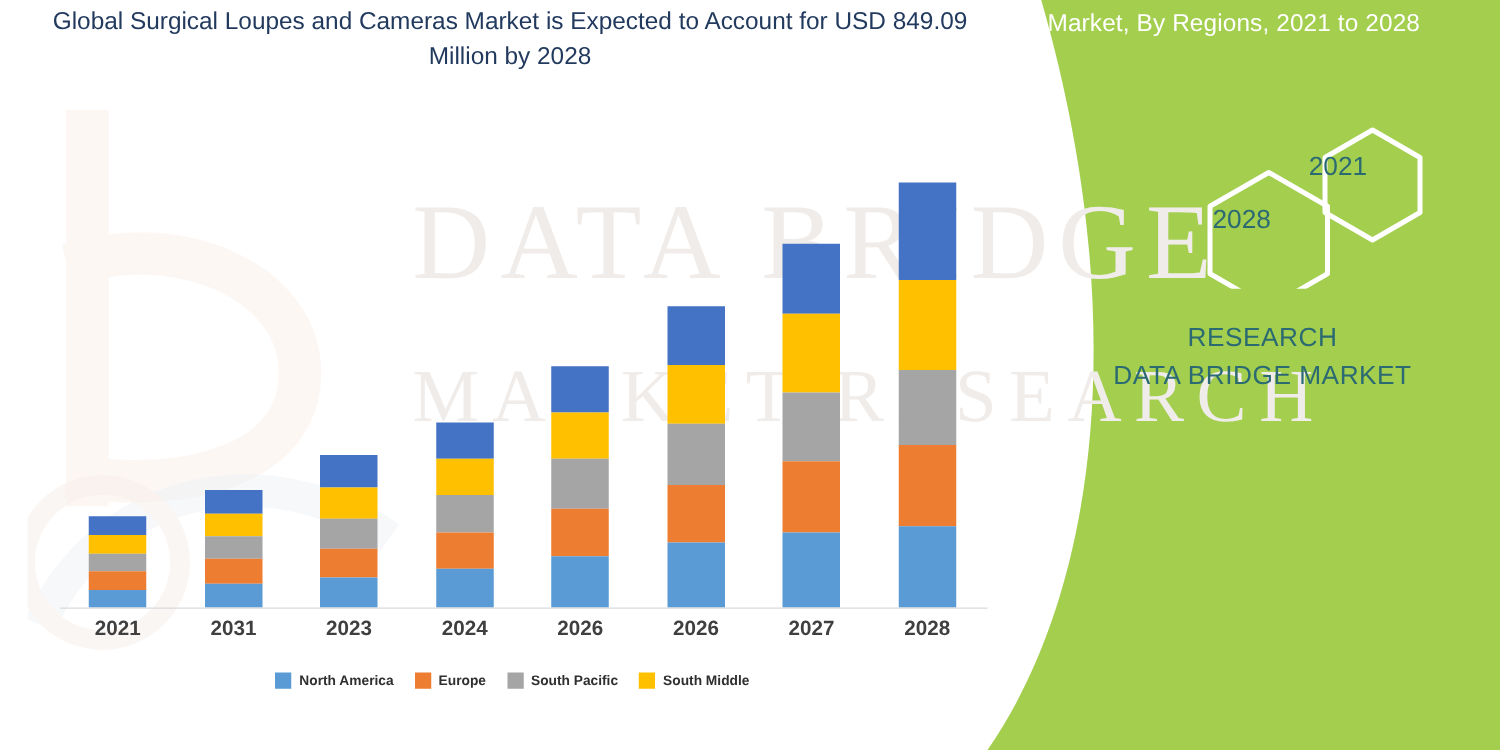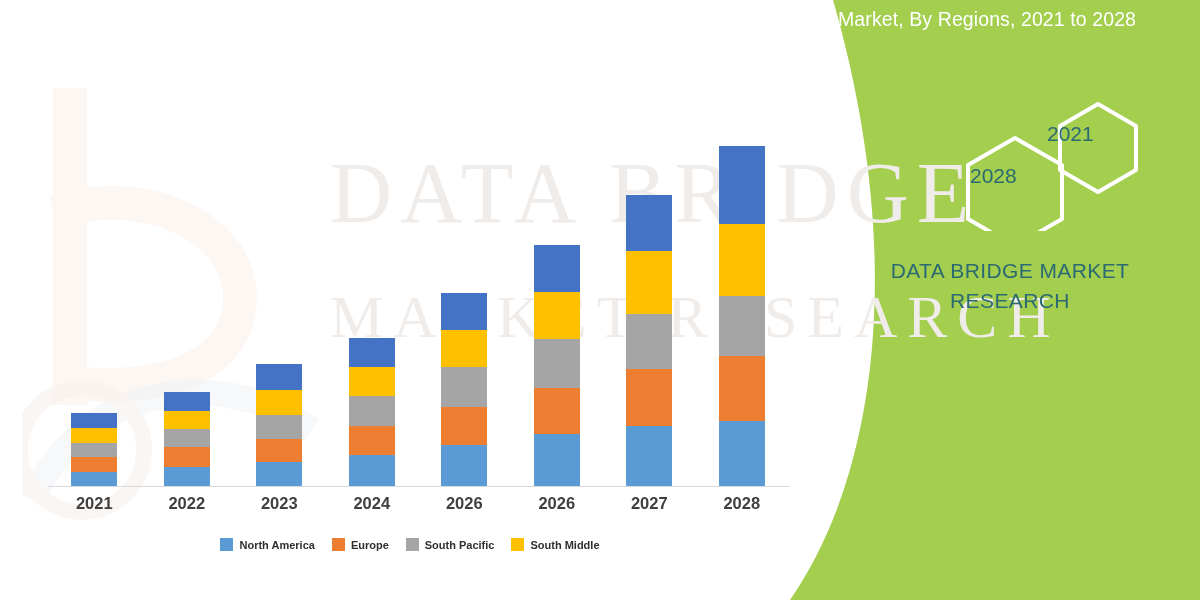--- a/index.html
+++ b/index.html
@@ -193,20 +193,21 @@
       <svg width="300" height="230" viewBox="0 0 300 230">
         <path d="M10 200 C 60 90 190 60 290 130" fill="none" stroke="#eef2f6" stroke-width="26"></path>
         <circle cx="60" cy="150" r="62" fill="none" stroke="#f6eeea" stroke-width="16"></circle>
       </svg>
     </div>
     <div class="wm-words">
       <span class="l1">DATA BRIDGE</span>
       <span class="l2">MARKET RESEARCH</span>
     </div>
 
+    <div class="chart-title">Global Surgical Loupes and Cameras Market is Expected to Account for USD 849.09 Million by 2028</div>
 
     <div class="plot" id="plot">
         <div class="bar-slot" style="left: 23.25px; width: 46px;">
           <div class="seg" style="background: rgb(68, 114, 196); height: 15.44px;"></div>
           <div class="seg" style="background: rgb(255, 192, 0); height: 14.475px;"></div>
           <div class="seg" style="background: rgb(165, 165, 165); height: 14.475px;"></div>
           <div class="seg" style="background: rgb(237, 125, 49); height: 14.475px;"></div>
           <div class="seg" style="background: rgb(91, 155, 213); height: 14.475px;"></div>
         </div>
         <div class="bar-slot" style="left: 115.75px; width: 46px;">
@@ -255,21 +256,21 @@
           <div class="seg" style="background: rgb(68, 114, 196); height: 77.2px;"></div>
           <div class="seg" style="background: rgb(255, 192, 0); height: 72.375px;"></div>
           <div class="seg" style="background: rgb(165, 165, 165); height: 59.83px;"></div>
           <div class="seg" style="background: rgb(237, 125, 49); height: 65.62px;"></div>
           <div class="seg" style="background: rgb(91, 155, 213); height: 64.655px;"></div>
         </div>
       </div>
     <div class="axis-line"></div>
     <div class="xlabels" id="xlabels">
         <div class="xlabel" style="left: 0px; width: 92.5px;">2021</div>
-        <div class="xlabel" style="left: 92.5px; width: 92.5px;">2022</div>
+        <div class="xlabel" style="left: 92.5px; width: 92.5px;">2031</div>
         <div class="xlabel" style="left: 185px; width: 92.5px; text-align: center;">2023</div>
         <div class="xlabel" style="left: 277.5px; width: 92.5px;">2024</div>
         <div class="xlabel" style="left: 370px; width: 92.5px;">2026</div>
         <div class="xlabel" style="left: 462.5px; width: 92.5px;">2026</div>
         <div class="xlabel" style="left: 555px; width: 92.5px;">2027</div>
         <div class="xlabel" style="left: 647.5px; width: 92.5px;">2028</div>
       </div>
 
     <div class="legend" id="legend">
         <div class="legend-item">
@@ -297,18 +298,18 @@
     <div class="hex-wrap">
       <svg width="340" height="135" viewBox="0 0 340 135">
         <polygon points="258,8 296,30 296,74 258,96 220,74 220,30" fill="none" stroke="#ffffff" stroke-width="4" stroke-linejoin="round"></polygon>
         <polygon points="175,42 222,69 222,123 175,150 128,123 128,69" fill="none" stroke="#ffffff" stroke-width="4" stroke-linejoin="round"></polygon>
       </svg>
       <div class="hex-label hex-2021-label">2021</div>
       <div class="hex-label hex-2028-label">2028</div>
     </div>
 
     <div class="brand-text">
+      <div>RESEARCH</div>
       <div>DATA BRIDGE MARKET</div>
-      <div>RESEARCH</div>
     </div>
 
   </div>
 </div>
 
 </body></html>

